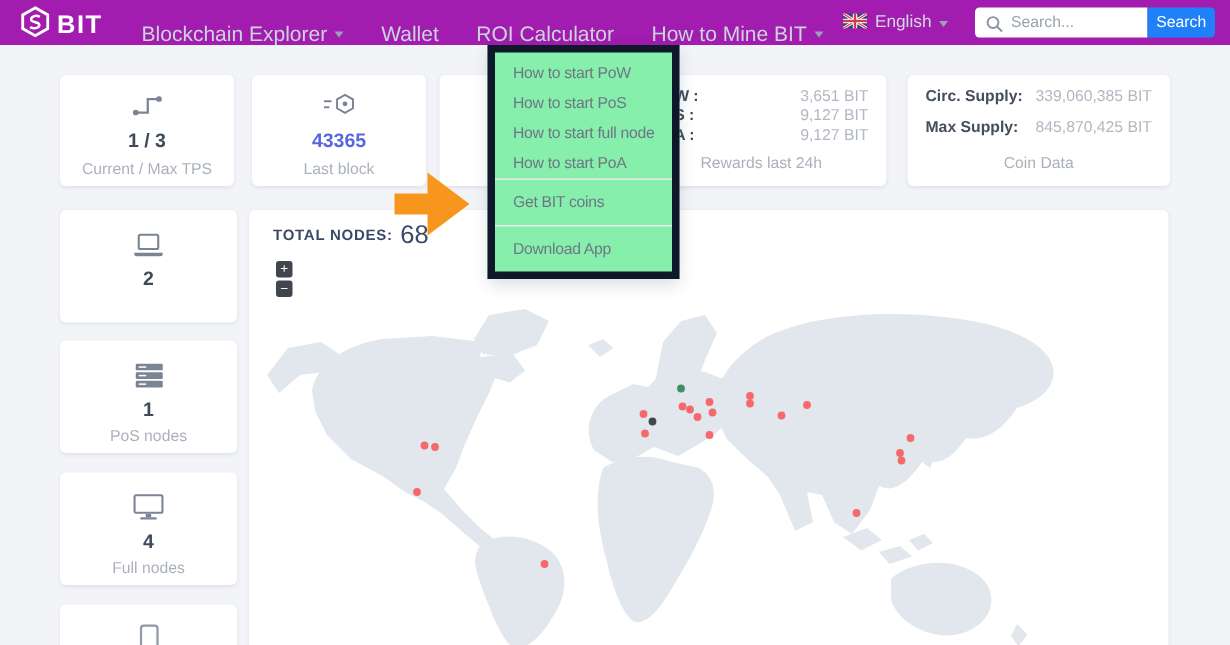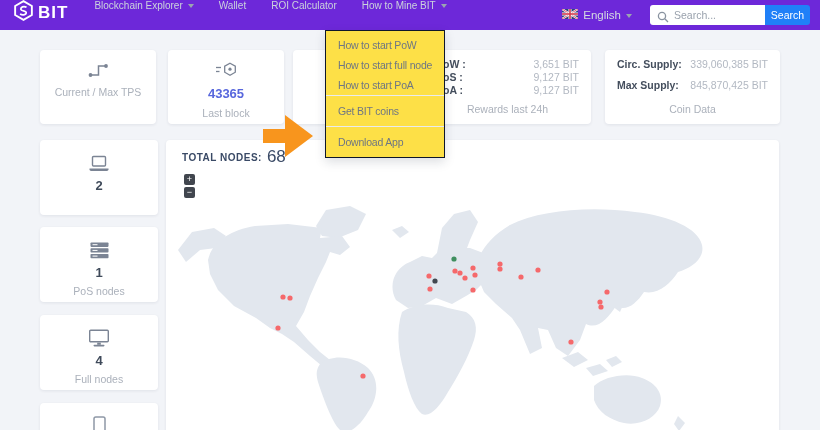--- a/index.html
+++ b/index.html
@@ -2,42 +2,42 @@
 <html><head>
 <meta charset="utf-8">
 <style>
   * { margin:0; padding:0; box-sizing:border-box; }
   html,body { width:820px; height:430px; overflow:hidden; }
   body { background:#f2f4f8; font-family:"Liberation Sans", sans-serif; }
   .screen { position:relative; width:820px; height:430px; }
 
   
   .navbar { position:absolute; top:0; left:0; width:820px; height:30px;
-            background:#6d28d9; display:flex; align-items:flex-start; z-index:30; }
+            background:#a21caf; display:flex; align-items:flex-end; z-index:30; }
   .logo { display:flex; align-items:center; gap:5px; margin-left:14px; cursor:pointer; }
   .logo-text { color:#ffffff; font-size:17px; font-weight:bold; letter-spacing:1px; }
   .nav-menu { display:flex; align-items:center; margin-left:26px; gap:25px; }
-  .nav-item { color:#ccd3dc; font-size:10px; display:flex; align-items:center; gap:5px;
+  .nav-item { color:#ccd3dc; font-size:14px; display:flex; align-items:center; gap:5px;
               cursor:pointer; white-space:nowrap; }
   .caret { width:0; height:0; border-left:3.5px solid transparent; border-right:3.5px solid transparent;
            border-top:4px solid #9aa4b1; display:inline-block; margin-top:1px; }
   .nav-right { position:absolute; right:10px; top:0; height:30px; display:flex; align-items:center; gap:18px; }
   .lang { display:flex; align-items:center; gap:5px; color:#d5dae1; font-size:11.5px; cursor:pointer; }
   .searchbox { position:relative; display:flex; height:20px; }
   .search-ico { position:absolute; left:7px; top:4px; pointer-events:none; }
   .searchbox input { width:115px; height:20px; border:none; outline:none; background:#fff;
                      border-radius:3px 0 0 3px; padding:0 6px 0 24px; font-size:10.5px; color:#4a5260; }
   .searchbox input::placeholder { color:#9aa2ad; }
   .searchbox button { width:45px; height:20px; border:none; background:#2080f8; color:#fff;
                       font-size:10.5px; border-radius:0 3px 3px 0; cursor:pointer;
                       font-family:"Liberation Sans", sans-serif; }
 
   
-  .dropdown { position:absolute; left:325px; top:30px; min-width:108px; background:#fde047;
-              border:1px solid #0f172a; box-shadow:0 4px 10px rgba(30,40,60,0.15);
+  .dropdown { position:absolute; left:325px; top:30px; min-width:108px; background:#86efac;
+              border:5px solid #0f172a; box-shadow:0 4px 10px rgba(30,40,60,0.15);
               z-index:40; padding-top:4px; }
   .dd-group + .dd-group { border-top:1px solid #e9ebef; }
   .dd-item { padding:4px 12px; font-size:10.5px; letter-spacing:-0.2px; line-height:12px;
              color:#6e7683; cursor:pointer; white-space:nowrap; }
   .dd-group-1 .dd-item, .dd-group-2 .dd-item { padding-top:9px; padding-bottom:9px; }
 
   
   .arrow { position:absolute; left:260px; top:112px; z-index:45; }
 
   
@@ -135,20 +135,21 @@
         </span>
         <input placeholder="Search..." style="">
         <button>Search</button>
       </div>
     </div>
   </header>
 
   <div class="dropdown">
       <div class="dd-group dd-group-0">
         <div class="dd-item">How to start PoW</div>
+        <div class="dd-item">How to start PoS</div>
         <div class="dd-item">How to start full node</div>
         <div class="dd-item">How to start PoA</div>
       </div>
       <div class="dd-group dd-group-1">
         <div class="dd-item">Get BIT coins</div>
       </div>
       <div class="dd-group dd-group-2">
         <div class="dd-item">Download App</div>
       </div>
     </div>
@@ -158,20 +159,21 @@
   </svg>
 
   <div class="card" id="card-tps">
     <div class="node-icon">
       <svg width="24" height="17" viewBox="0 0 24 17">
         <path d="M4.5 13 H12.5 V4 H20" fill="none" stroke="#7b8494" stroke-width="1.5"></path>
         <circle cx="4.5" cy="13" r="1.9" fill="#7b8494"></circle>
         <circle cx="20" cy="4" r="1.9" fill="#7b8494"></circle>
       </svg>
     </div>
+    <div class="stat-value">1 / 3</div>
     <div class="stat-label">Current / Max TPS</div>
   </div>
 
   <div class="card" id="card-block">
     <div class="node-icon">
       <svg width="25" height="16" viewBox="0 0 25 16">
         <g stroke="#7b8494" stroke-width="1.3" fill="none">
           <path d="M2 5.5 h5"></path>
             <path d="M2 9.5 h3.5"></path>
           <path d="M16 1.2 l5.3 3 v6 l-5.3 3 l-5.3 -3 v-6 z"></path>

